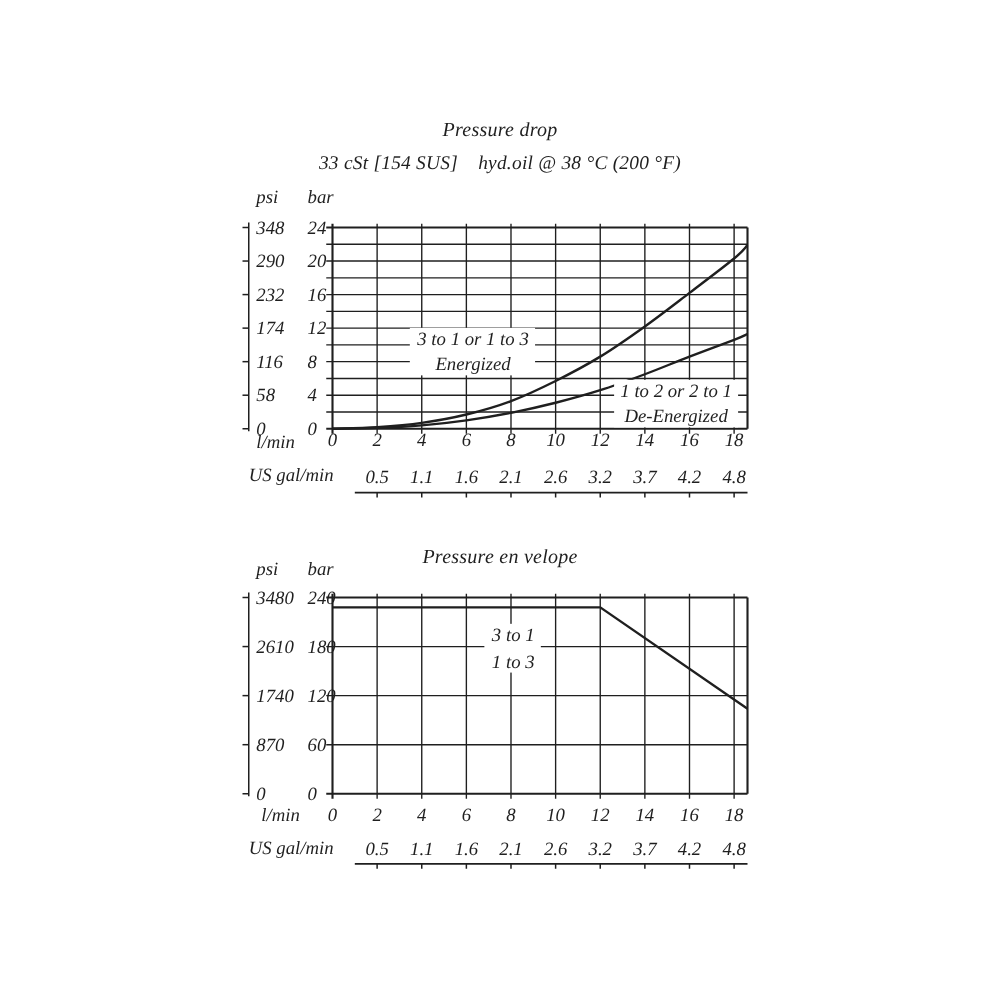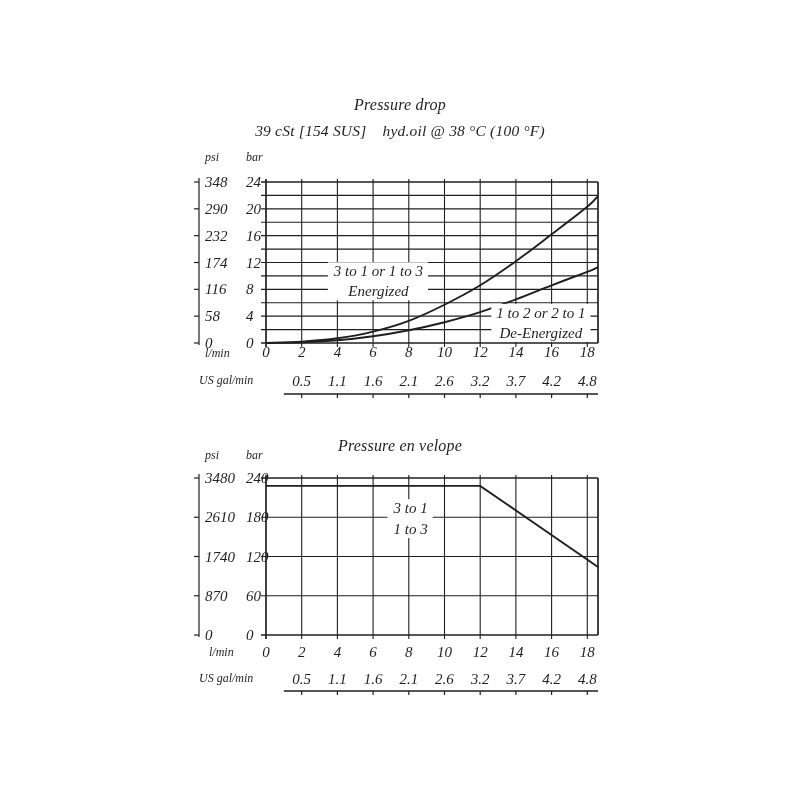--- a/index.html
+++ b/index.html
@@ -2,31 +2,31 @@
 <html><head>
 <meta charset="utf-8">
 <style>
   html,body{margin:0;padding:0;}
   body{
     width:800px;height:800px;background:#ffffff;position:relative;overflow:hidden;
     font-family:"Liberation Serif",serif;font-style:italic;color:#1f1f1f;
   }
   .abs{position:absolute;}
   .title{left:0;width:800px;text-align:center;font-size:16px;letter-spacing:.2px;}
-  .unit{font-size:12px;}
+  .unit{font-size:15px;}
   svg{position:absolute;overflow:visible;}
   svg text{font-family:"Liberation Serif",serif;font-style:italic;}
 </style>
 </head>
 <body>
 
 <div class="abs" style="left:0;top:0;width:800px;height:800px;">
 
   <div class="abs title" style="top:96px;">Pressure drop</div>
-  <div class="abs title" style="top:122px;font-size:15.5px;">39 cSt [154 SUS]   hyd.oil @ 38 °C (100 °F)</div>
+  <div class="abs title" style="top:122px;font-size:15.5px;">33 cSt [154 SUS]   hyd.oil @ 38 °C (200 °F)</div>
 
   <div class="abs unit" style="left:205px;top:150px;">psi</div>
   <div class="abs unit" style="left:246px;top:150px;">bar</div>
   <div class="abs unit" style="left:205px;top:346px;">l/min</div>
   <div class="abs unit" style="left:199px;top:373px;">US gal/min</div>
 
   <svg id="chart-svg-0" width="420" height="234" viewBox="188 168 420 234" style="left:188px;top:168px;">
       <line x1="266" y1="179" x2="266" y2="347" stroke="#1f1f1f" stroke-width="1.7"></line>
       <line x1="301.6989247311828" y1="179" x2="301.6989247311828" y2="347" stroke="#1f1f1f" stroke-width="1.1"></line>
       <line x1="337.39784946236557" y1="179" x2="337.39784946236557" y2="347" stroke="#1f1f1f" stroke-width="1.1"></line>

